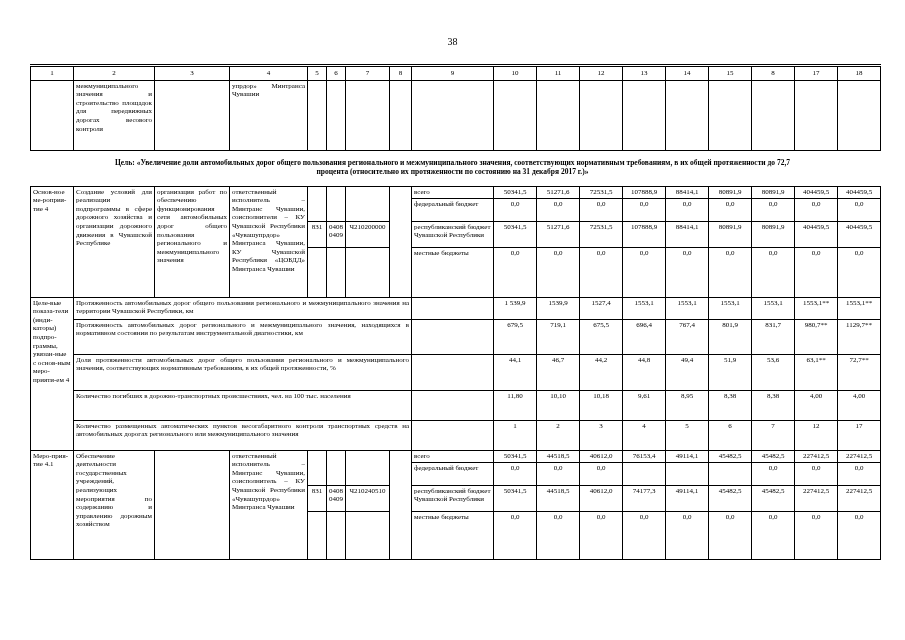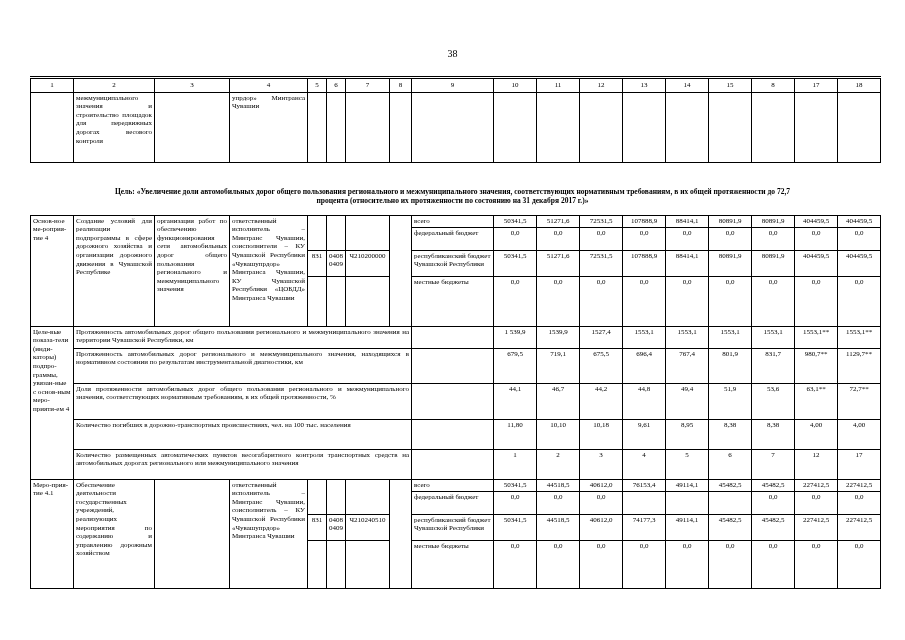--- a/index.html
+++ b/index.html
@@ -3,40 +3,40 @@
 <meta charset="utf-8">
 <style>
   * { margin:0; padding:0; box-sizing:border-box; }
   html,body { background:#ffffff; }
   body {
     width:905px; height:640px;
     font-family:"Liberation Serif", serif;
     color:#000;
   }
   .page { position:relative; width:905px; height:640px; background:#fff; overflow:hidden; }
-  .page-number { padding-top:48px; text-align:center; font-size:10px; }
+  .page-number { padding-top:36px; text-align:center; font-size:10px; }
 
   table { border-collapse:collapse; table-layout:fixed; width:850px; }
   .top-table { margin:17px 0 0 30px; border-top:3px double #000; }
   .main-table { margin:10px 0 7px 30px; }
 
   td {
     border:1px solid #000;
     font-size:7px; line-height:8.6px;
     vertical-align:top;
     padding:1px 2px;
     overflow:hidden;
     word-wrap:break-word;
   }
   .ctr { text-align:center; }
   .jst { text-align:justify; }
   .hdr { text-align:center; padding:2px 1px; }
 
   .goal {
-    margin:24px auto 0 auto;
+    margin:7px auto 0 auto;
     max-width:700px;
     font-size:7.5px; line-height:9px;
     font-weight:bold; text-align:center;
   }
 
   tr.h-thin   { height:13px; }
   tr.h-cont   { height:70px; }
   tr.h-vsego  { height:12px; }
   tr.h-fed    { height:23px; }
   tr.h-resp   { height:26px; }

